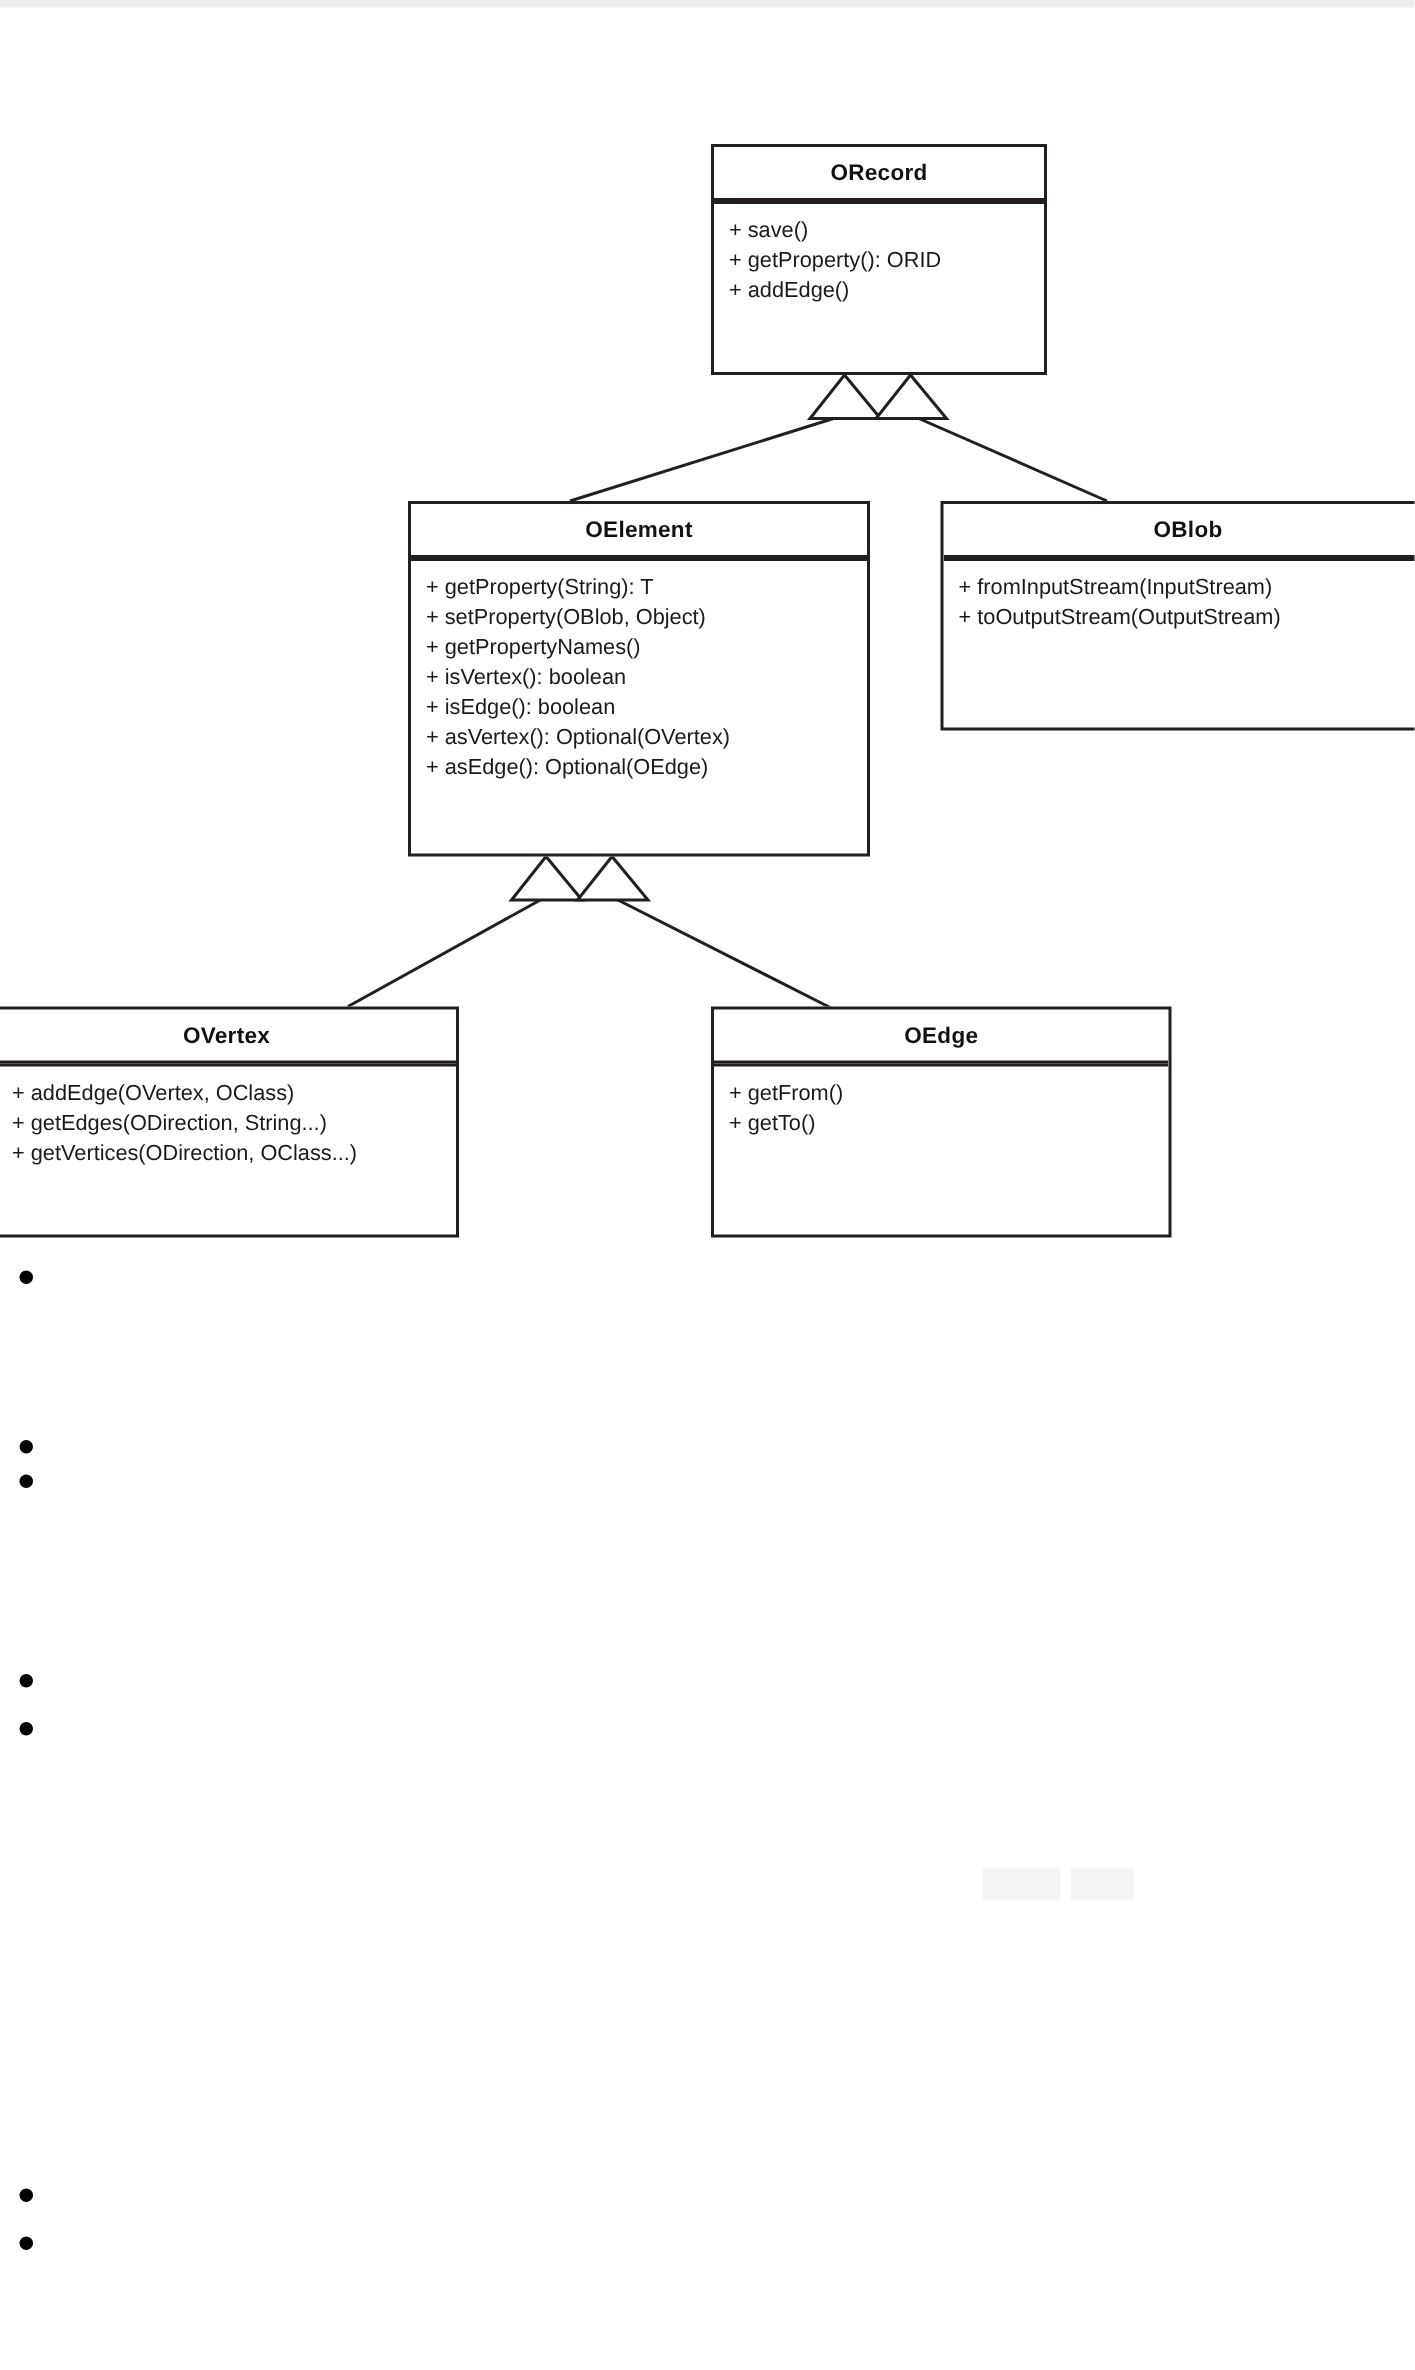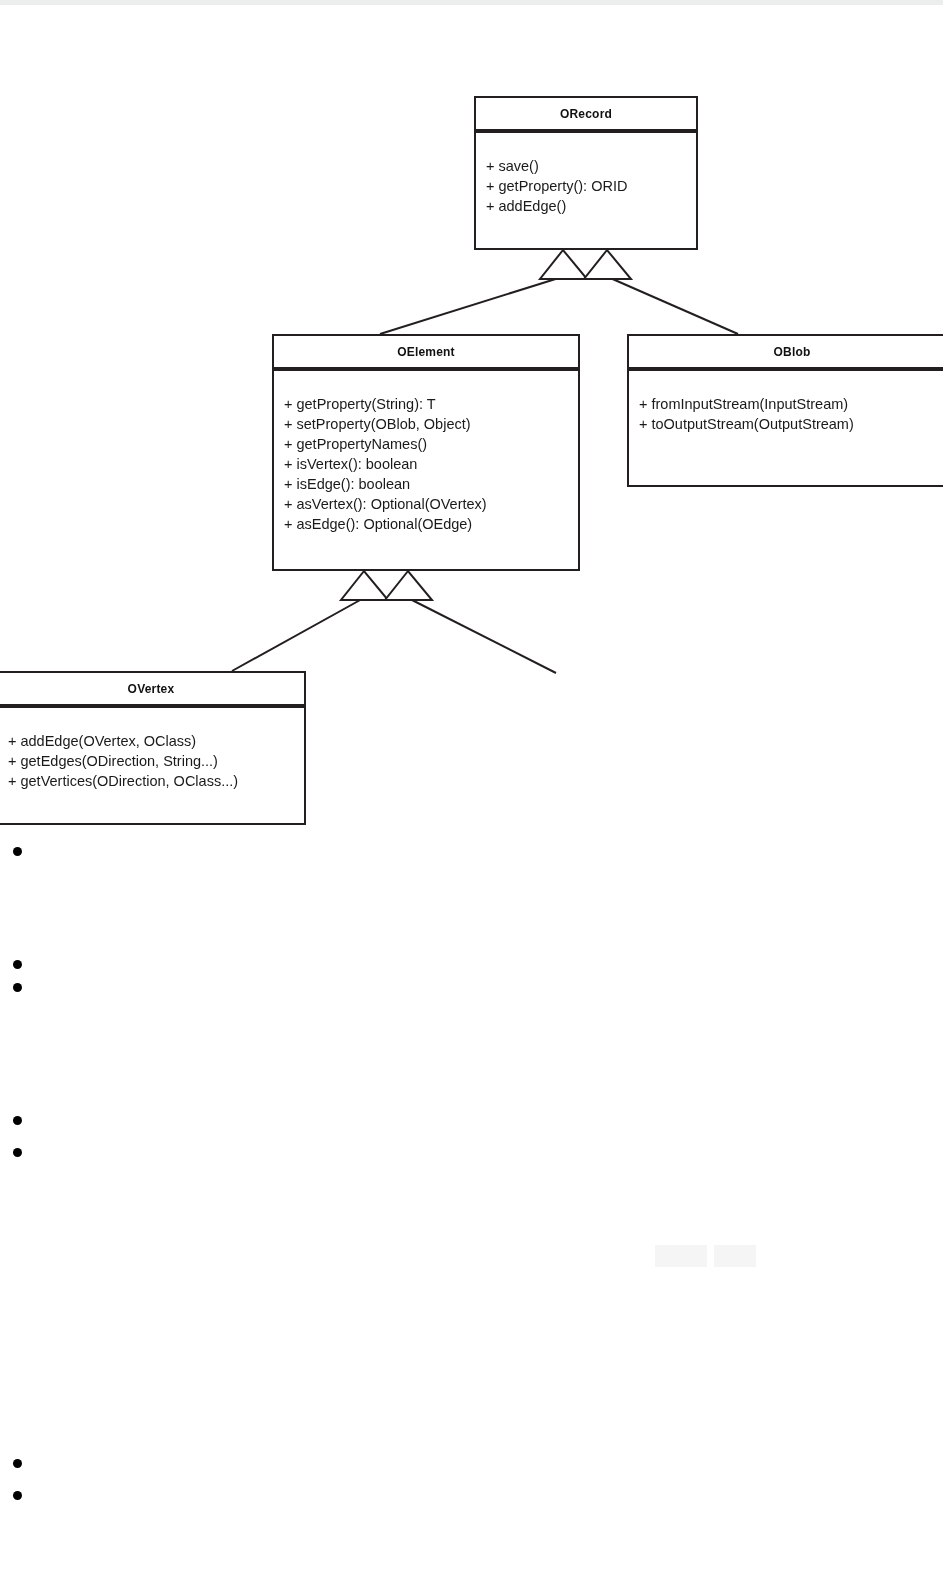--- a/index.html
+++ b/index.html
@@ -40,37 +40,37 @@
     box-sizing: border-box;
     background: #ffffff;
     border: 2px solid #231f20;
     overflow: hidden;
   }
   .uml-title {
     box-sizing: border-box;
     width: 100%;
     text-align: center;
     font-weight: bold;
-    font-size: 12px;
+    font-size: 15px;
     letter-spacing: 0.2px;
     color: #111111;
     padding: 9px 4px 8px 4px;
     white-space: nowrap;
   }
   
   .uml-sep {
     width: 100%;
     height: 4px;
     border-top: 2px solid #231f20;
     border-bottom: 2px solid #231f20;
     box-sizing: border-box;
     background: #ffffff;
   }
   .uml-members {
-    padding: 23px 0 0 10px;
+    padding: 8px 0 0 10px;
     font-size: 14.5px;
     line-height: 20px;
     color: #1a1a1a;
   }
   .uml-member {
     white-space: nowrap;
   }
 
   
   #box-orecord  { left: 474px; top: 96px;  width: 224px; height: 154px; }
@@ -167,20 +167,28 @@
   <div class="uml-class" id="box-overtex">
     <div class="uml-title">OVertex</div>
     <div class="uml-sep"></div>
     <div class="uml-members">
       <div class="uml-member">+ addEdge(OVertex, OClass)</div>
       <div class="uml-member">+ getEdges(ODirection, String...)</div>
       <div class="uml-member">+ getVertices(ODirection, OClass...)</div>
     </div>
   </div>
 
+  <div class="uml-class" id="box-oedge">
+    <div class="uml-title">OEdge</div>
+    <div class="uml-sep"></div>
+    <div class="uml-members">
+      <div class="uml-member">+ getFrom()</div>
+      <div class="uml-member">+ getTo()</div>
+    </div>
+  </div>
 
   <div id="bullet-layer">
       <div class="bullet" style="left: 13px; top: 847px;"></div>
       <div class="bullet" style="left: 13px; top: 960px;"></div>
       <div class="bullet" style="left: 13px; top: 983px;"></div>
       <div class="bullet" style="left: 13px; top: 1116px;"></div>
       <div class="bullet" style="left: 13px; top: 1148px;"></div>
       <div class="bullet" style="left: 13px; top: 1459px;"></div>
       <div class="bullet" style="left: 13px; top: 1491px;"></div>
     </div>

